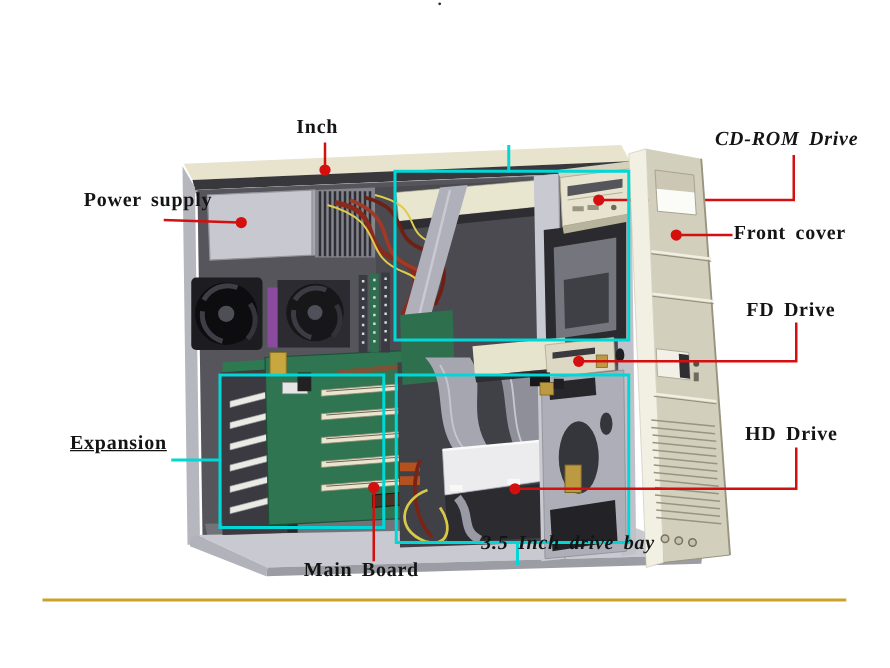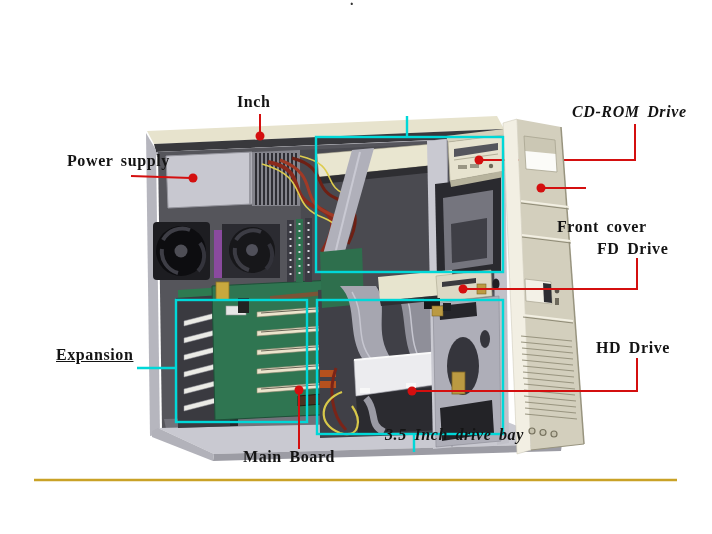--- a/index.html
+++ b/index.html
@@ -258,21 +258,21 @@
     <circle cx="299" cy="390" r="4.5"></circle>
   </g>
 
   <line x1="34" y1="480" x2="677" y2="480" stroke="#c9a227" stroke-width="2.4"></line>
 </svg>
 
   <span class="artifact">.</span>
   <div class="lbl" style="left:237px;top:93px;">Inch</div>
   <div class="lbl" style="left:572px;top:103px;font-style:italic;">CD-ROM Drive</div>
   <div class="lbl" style="left:34px;top:152px;margin-left:33px;">Power supply</div>
-  <div class="lbl" style="left:557px;top:178px;margin-top:40px;">Front cover</div>
+  <div class="lbl" style="left:587px;top:178px;">Front cover</div>
   <div class="lbl" style="left:597px;top:240px;">FD Drive</div>
   <div class="lbl" style="left:596px;top:339px;font-family:Liberation Serif, serif;">HD Drive</div>
   <div class="lbl lbl2" style="left:56px;top:344px;text-decoration:underline;">
     <div>Expansion</div>
   </div>
   <div class="lbl" style="left:243px;top:448px;">Main Board</div>
   <div class="lbl" style="left:385px;top:426px;font-style:italic;">3.5 Inch drive bay</div>
 </div>
 
 </body></html>

